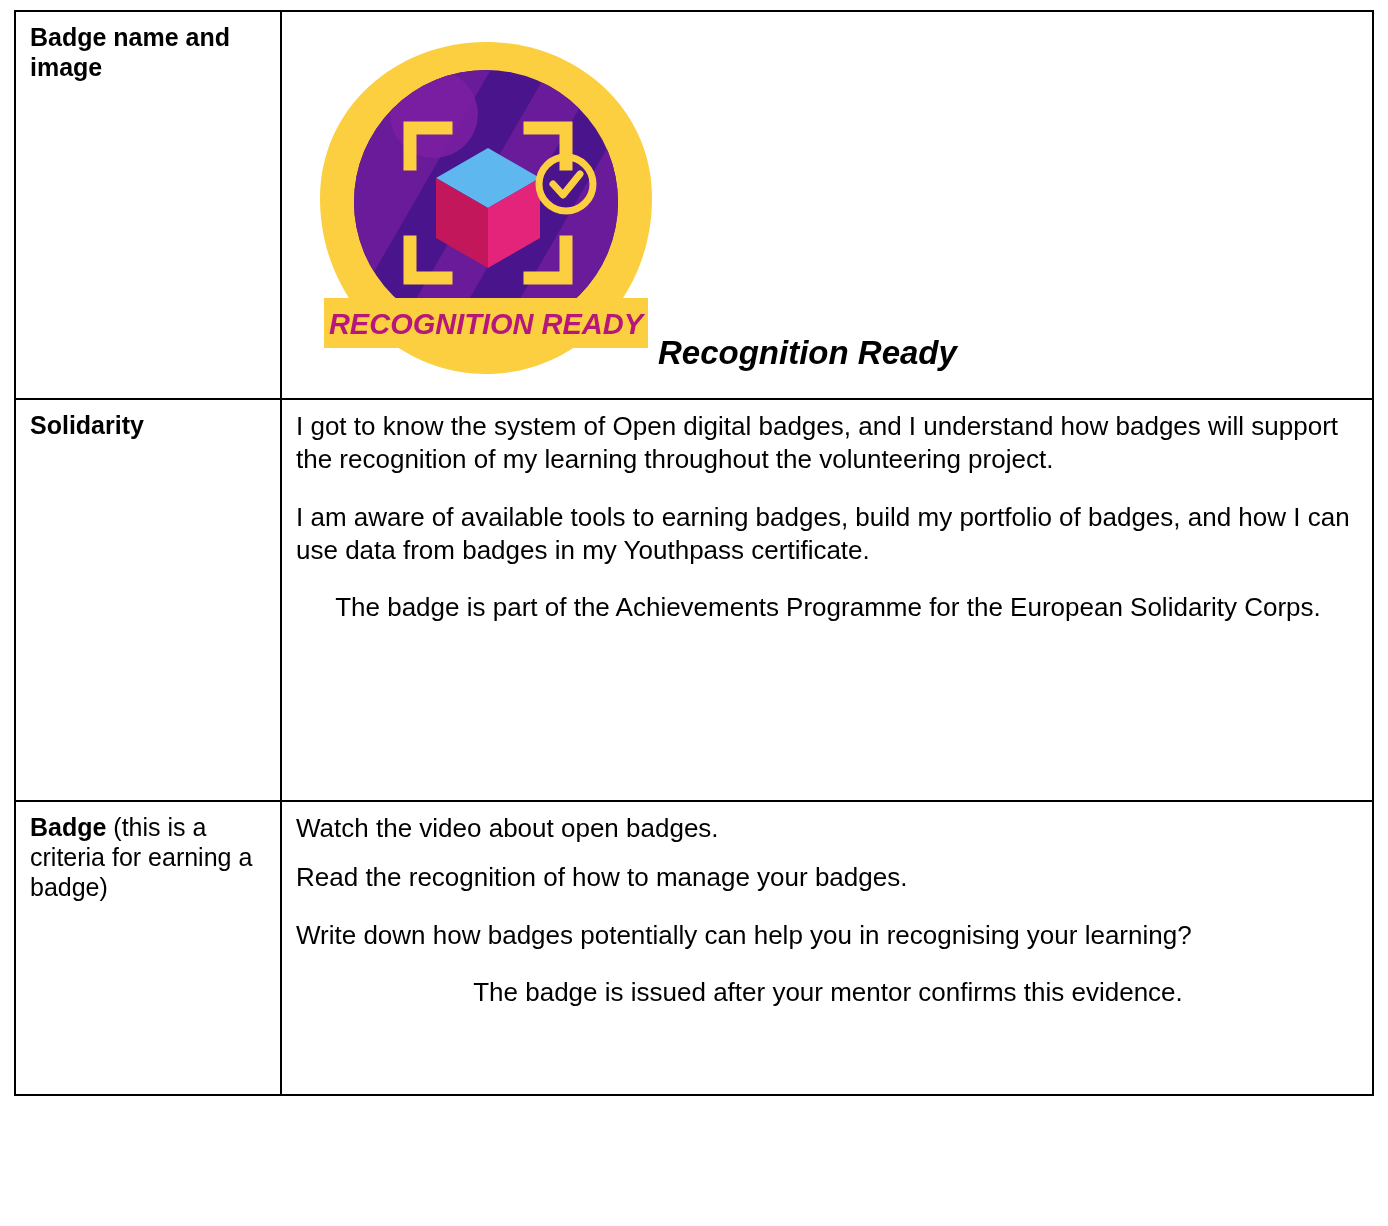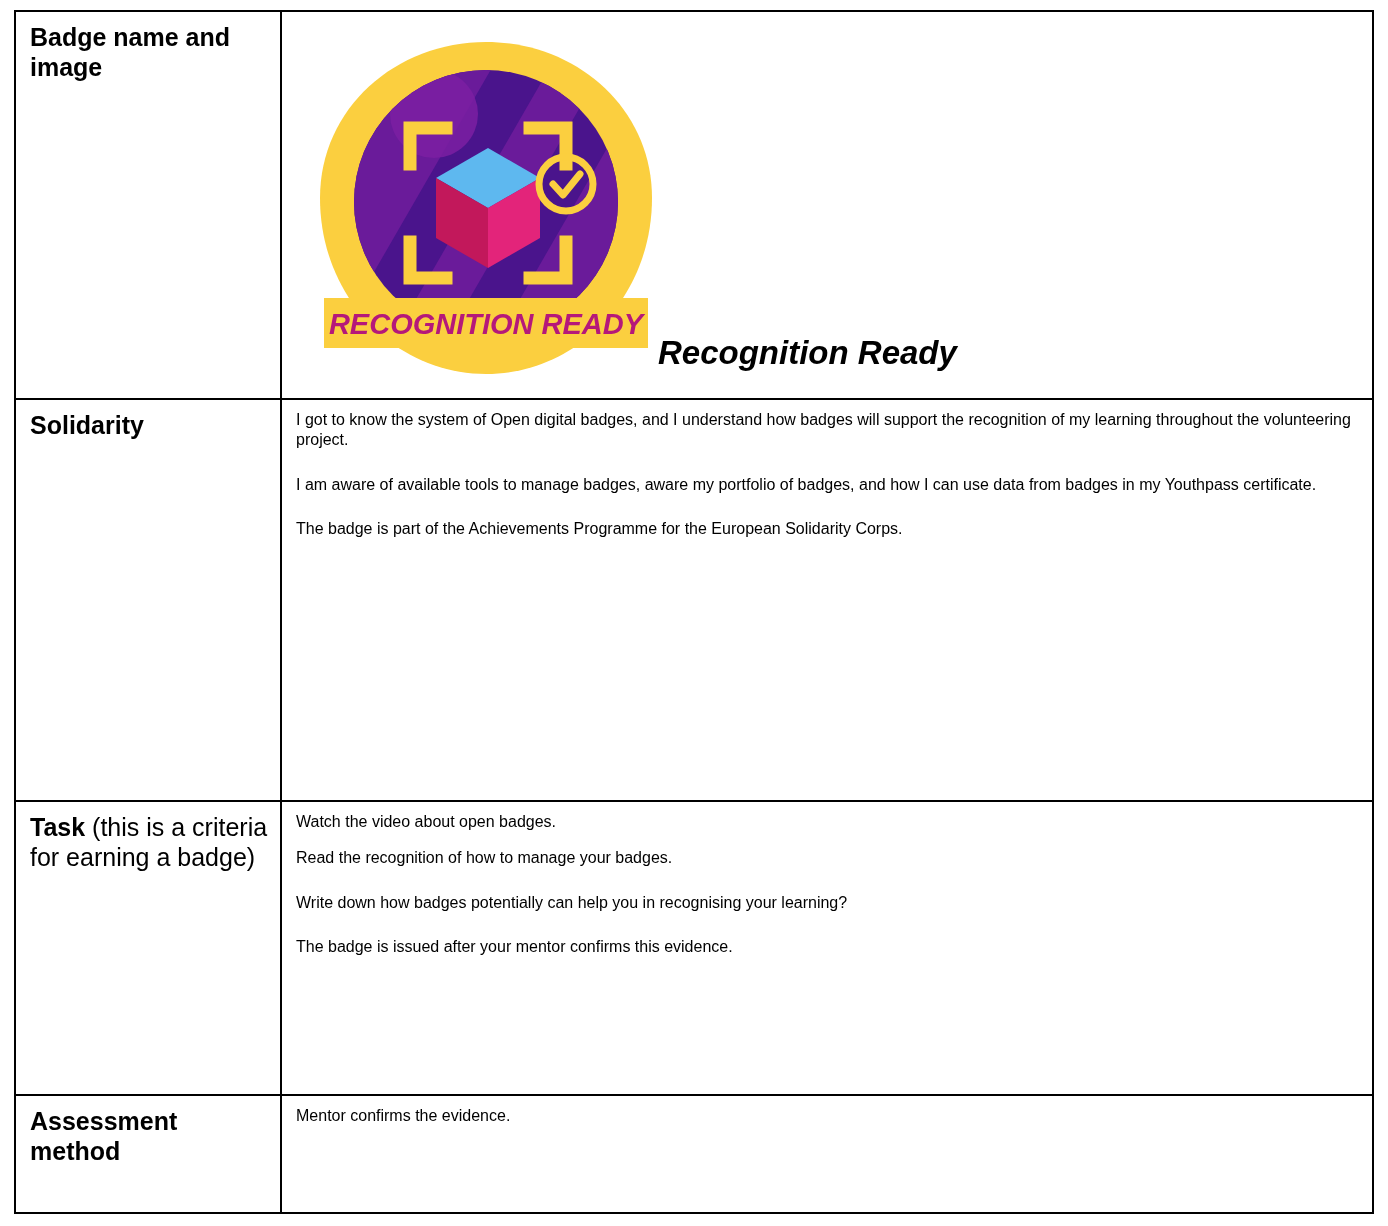--- a/index.html
+++ b/index.html
@@ -41,29 +41,30 @@
     font-size: 25px;
     font-weight: bold;
     line-height: 1.2;
     padding-top: 14px;
   }
   .label-cell .normal {
     font-weight: normal;
   }
 
   .content-cell {
-    font-size: 16px;
+    font-size: 26px;
     line-height: 1.28;
     border-radius: 25px;
   }
   .content-cell p {
     margin: 0 0 24px 0;
   }
   .content-cell p:last-child {
     margin-bottom: 0;
+    text-align: center;
   }
   .content-cell p.tight {
     margin-bottom: 16px;
   }
 
   
   .badge-row-cell {
     height: 366px;
     position: relative;
     padding: 0;
@@ -162,40 +163,34 @@
 
             <div class="badge-title">Recognition Ready</div>
           </div>
         </td>
       </tr>
 
       <tr>
         <td class="label-cell">Solidarity</td>
         <td class="content-cell desc-cell">
           <p>I got to know the system of Open digital badges, and I understand how badges will support the recognition of my learning throughout the volunteering project.</p>
-          <p>I am aware of available tools to manage badges, aware my portfolio of badges, and how I can use data from badges in my Youthpass certificate.</p>
+          <p>I am aware of available tools to earning badges, build my portfolio of badges, and how I can use data from badges in my Youthpass certificate.</p>
           <p>The badge is part of the Achievements Programme for the European Solidarity Corps.</p>
         </td>
       </tr>
 
       <tr>
         <td class="label-cell">
-          <span>Task</span><span class="normal"> (this is a criteria for earning a badge)</span>
+          <span>Badge</span><span class="normal"> (this is a criteria for earning a badge)</span>
         </td>
         <td class="content-cell task-cell">
           <p class="tight">Watch the video about open badges.</p>
           <p>Read the recognition of how to manage your badges.</p>
           <p>Write down how badges potentially can help you in recognising your learning?</p>
           <p>The badge is issued after your mentor confirms this evidence.</p>
         </td>
       </tr>
 
-      <tr>
-        <td class="label-cell">Assessment method</td>
-        <td class="content-cell assess-cell">
-          <p>Mentor confirms the evidence.</p>
-        </td>
-      </tr>
 
     </tbody>
   </table>
 
 </div>
 
 </body></html>

